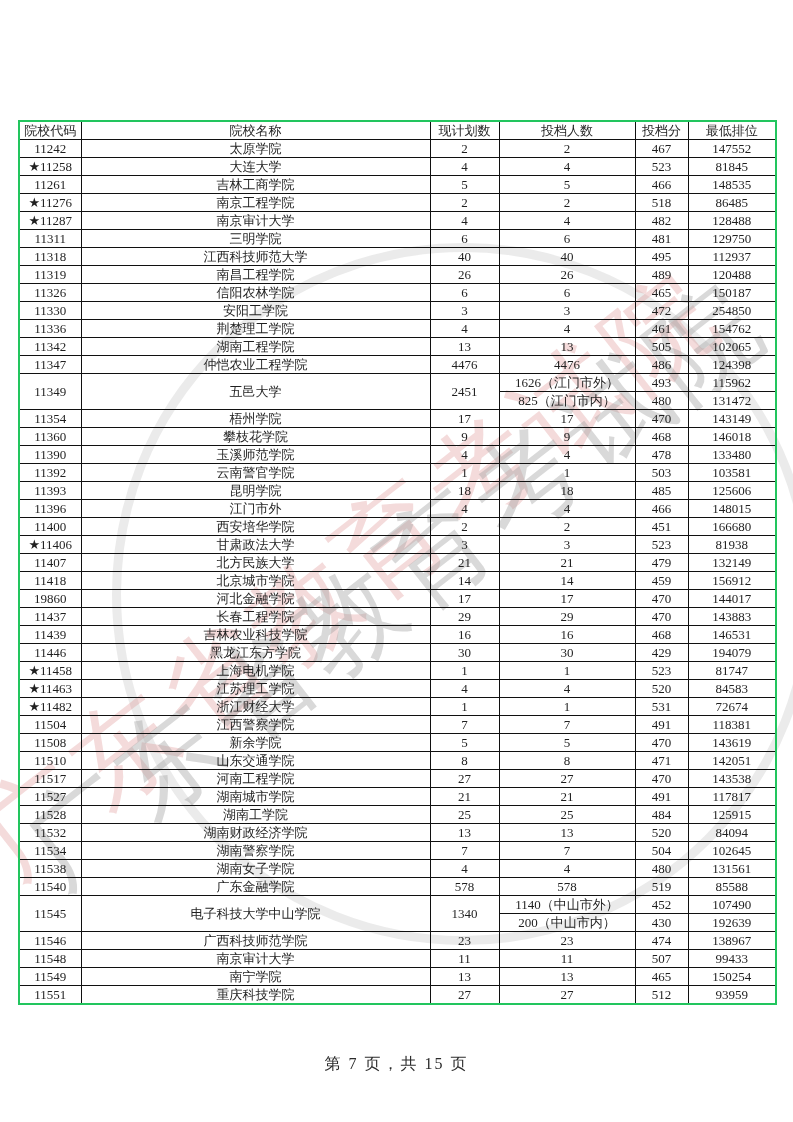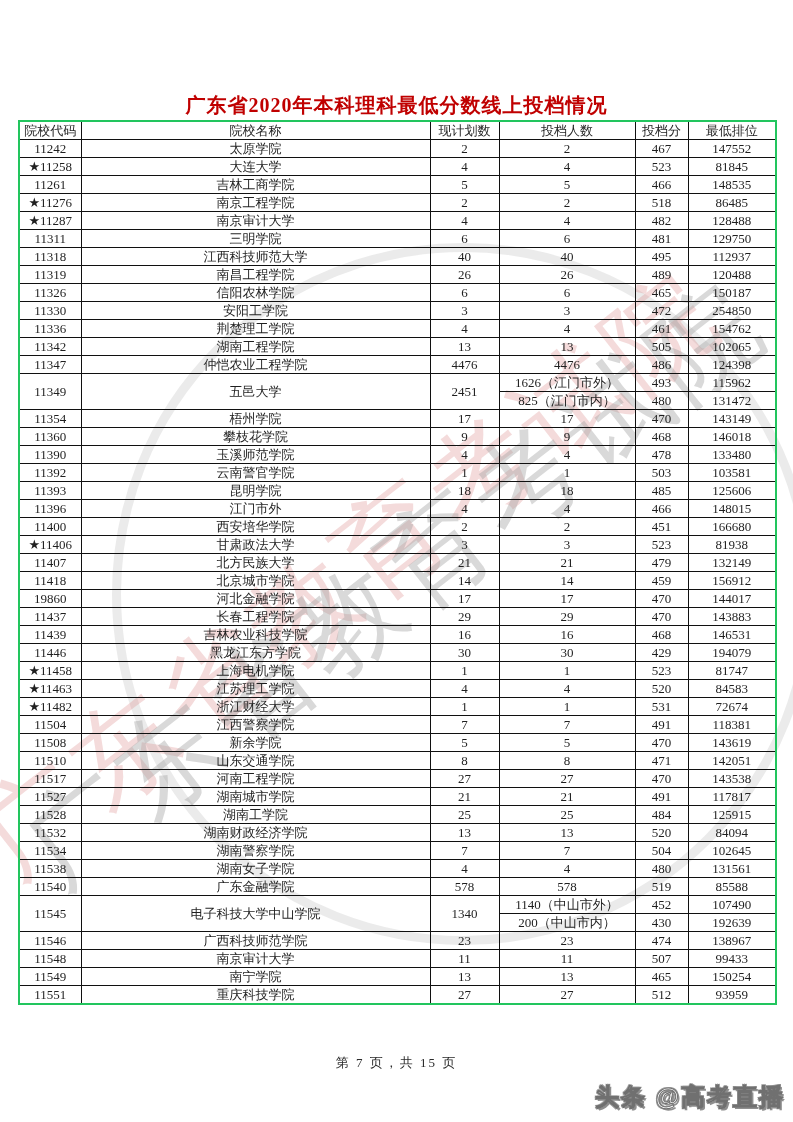--- a/index.html
+++ b/index.html
@@ -16,21 +16,21 @@
     border-collapse:collapse;table-layout:fixed;border:2px solid #22c55e;
     background:transparent;
   }
   .score-table th,.score-table td{
     border:1px solid #101010;padding:0;text-align:center;vertical-align:middle;
     font-size:13px;font-weight:400;height:17px;line-height:17px;
     white-space:nowrap;overflow:hidden;color:#1f1f1f;background:transparent;
   }
   .footer{
     position:absolute;top:1054px;left:0;right:0;text-align:center;
-    font-size:13px;letter-spacing:2px;color:#2b2b2b;z-index:2;
+    font-size:16px;letter-spacing:2px;color:#2b2b2b;z-index:2;
   }
   .branding{
     position:absolute;top:1081px;right:8px;z-index:3;
     font-family:"Liberation Sans","DejaVu Sans",sans-serif;font-weight:700;
     font-size:24px;letter-spacing:2px;color:#ffffff;
     -webkit-text-stroke:1px #707070;
     text-shadow:2px 2px 0 #8f8f8f,-1px -1px 0 #a5a5a5,1px -1px 0 #9b9b9b,-1px 1px 0 #9b9b9b;
   }
   .wm{position:absolute;z-index:1;white-space:nowrap;pointer-events:none;}
   .wm-gray{
@@ -48,21 +48,20 @@
 </style>
 </head>
 <body>
 
 <div class="page">
 
   <div class="wm wm-circle"></div>
   <div class="wm wm-pink">广东省教育考试院</div>
   <div class="wm wm-gray">广东省教育考试院</div>
 
-  <h1 class="title" id="page-title" style="color: rgb(192, 0, 0);">广东省2020年本科理科最低分数线上投档情况</h1>
 
   <table class="score-table">
     <colgroup>
       <col style="width:62px">
       <col style="width:349px">
       <col style="width:69px">
       <col style="width:136px">
       <col style="width:53px">
       <col style="width:88px">
     </colgroup>
@@ -453,15 +452,14 @@
           <td>27</td>
           <td>27</td>
           <td>512</td>
           <td>93959</td>
         </tr>
       </tbody>
   </table>
 
   <div class="footer">第 7 页，共 15 页</div>
 
-  <div class="branding">头条 @高考直播</div>
 
 </div>
 
 </body></html>

